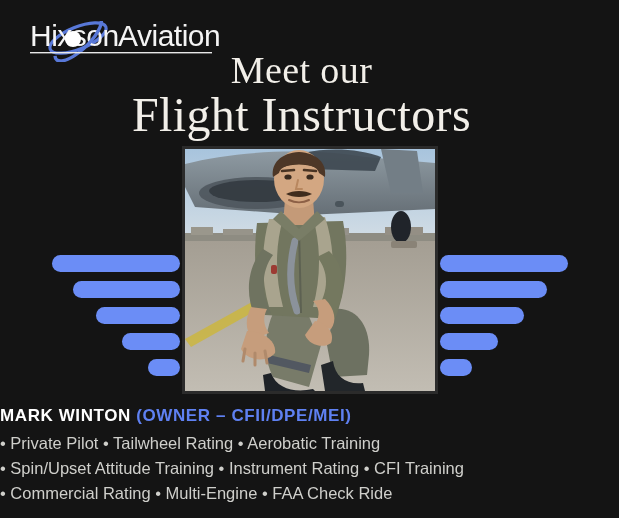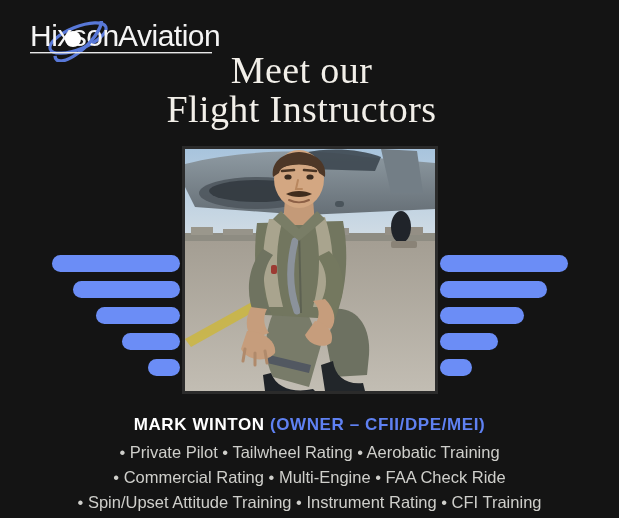--- a/index.html
+++ b/index.html
@@ -38,21 +38,21 @@
     line-height: 0.98;
     letter-spacing: 0.4px;
   }
   .headline-line-1 {
     display: block;
     font-size: 38px;
     font-weight: 400;
   }
   .headline-line-2 {
     display: block;
-    font-size: 38px;
+    font-size: 48px;
     font-weight: 400;
     margin-top: 2px;
   }
 
   
   .bar {
     position: absolute;
     height: 17px;
     border-radius: 9px;
     background: #6b8df6;
@@ -69,23 +69,22 @@
     box-sizing: border-box;
     overflow: hidden;
     background: #8d9aa6;
   }
   #photo-frame svg { display: block; }
 
   
   #caption {
     position: absolute;
     left: 0;
-    top: 413px;
+    top: 404px;
     width: 619px;
-    text-align: center;
   }
   .name-line {
     font-size: 17px;
     font-weight: bold;
     letter-spacing: 0.6px;
     line-height: 24px;
     white-space: nowrap;
   }
   .name-main { color: #ffffff; }
   .name-role { color: #5f81f2; }
@@ -245,18 +244,18 @@
     </svg>
   </div>
 
   <div id="caption">
     <div class="name-line">
       <span class="name-main">MARK WINTON</span>
       <span class="name-role">(OWNER – CFII/DPE/MEI)</span>
     </div>
     <div class="cred-list">
       <div class="cred-line">• Private Pilot • Tailwheel Rating • Aerobatic Training</div>
+      <div class="cred-line">• Spin/Upset Attitude Training • Instrument Rating • CFI Training</div>
       <div class="cred-line">• Commercial Rating • Multi-Engine •  FAA Check Ride</div>
-      <div class="cred-line">• Spin/Upset Attitude Training • Instrument Rating • CFI Training</div>
     </div>
   </div>
 
 </div>
 
 </body></html>

